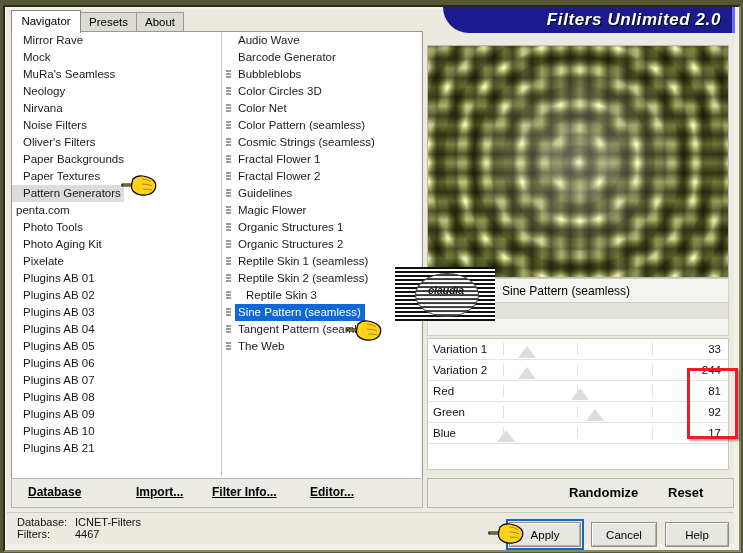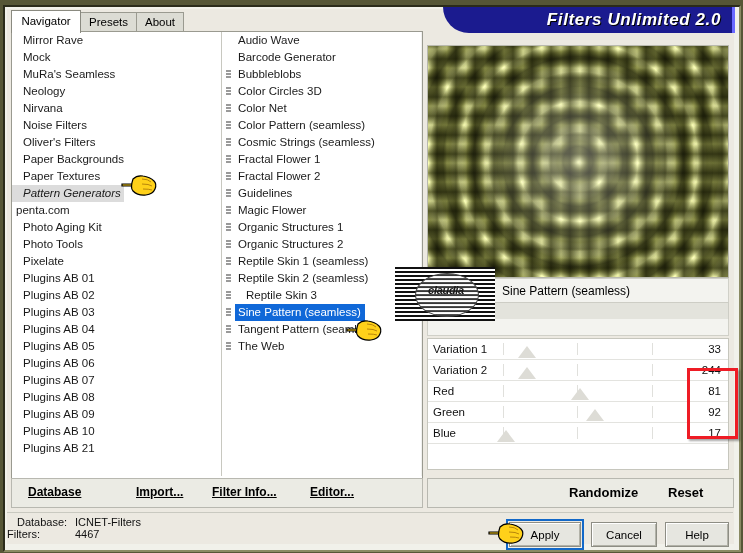--- a/index.html
+++ b/index.html
@@ -272,24 +272,24 @@
     <div class="list-left" id="catlist">
         <div style="height: 17px; line-height: 17px; white-space: nowrap;"><span class="li" style="display: inline-block; padding-left: 11px; height: 17px; line-height: 17px;">Mirror Rave</span></div>
         <div style="height: 17px; line-height: 17px; white-space: nowrap;"><span class="li" style="display: inline-block; padding-left: 11px; height: 17px; line-height: 17px;">Mock</span></div>
         <div style="height: 17px; line-height: 17px; white-space: nowrap;"><span class="li" style="display: inline-block; padding-left: 11px; height: 17px; line-height: 17px;">MuRa's Seamless</span></div>
         <div style="height: 17px; line-height: 17px; white-space: nowrap;"><span class="li" style="display: inline-block; padding-left: 11px; height: 17px; line-height: 17px;">Neology</span></div>
         <div style="height: 17px; line-height: 17px; white-space: nowrap;"><span class="li" style="display: inline-block; padding-left: 11px; height: 17px; line-height: 17px;">Nirvana</span></div>
         <div style="height: 17px; line-height: 17px; white-space: nowrap;"><span class="li" style="display: inline-block; padding-left: 11px; height: 17px; line-height: 17px;">Noise Filters</span></div>
         <div style="height: 17px; line-height: 17px; white-space: nowrap;"><span class="li" style="display: inline-block; padding-left: 11px; height: 17px; line-height: 17px;">Oliver's Filters</span></div>
         <div style="height: 17px; line-height: 17px; white-space: nowrap;"><span class="li" style="display: inline-block; padding-left: 11px; height: 17px; line-height: 17px;">Paper Backgrounds</span></div>
         <div style="height: 17px; line-height: 17px; white-space: nowrap;"><span class="li" style="display: inline-block; padding-left: 11px; height: 17px; line-height: 17px;">Paper Textures</span></div>
-        <div style="height: 17px; line-height: 17px; white-space: nowrap;"><span class="li hl" style="display: inline-block; padding-left: 11px; height: 17px; line-height: 17px; font-style: italic;">Pattern Generators</span></div>
+        <div style="height: 17px; line-height: 17px; white-space: nowrap;"><span class="li hl" style="display: inline-block; padding-left: 11px; height: 17px; line-height: 17px;">Pattern Generators</span></div>
         <div style="height: 17px; line-height: 17px; white-space: nowrap;"><span class="li" style="display: inline-block; padding-left: 4px; height: 17px; line-height: 17px;">penta.com</span></div>
+        <div style="height: 17px; line-height: 17px; white-space: nowrap;"><span class="li" style="display: inline-block; padding-left: 11px; height: 17px; line-height: 17px;">Photo Tools</span></div>
         <div style="height: 17px; line-height: 17px; white-space: nowrap;"><span class="li" style="display: inline-block; padding-left: 11px; height: 17px; line-height: 17px;">Photo Aging Kit</span></div>
-        <div style="height: 17px; line-height: 17px; white-space: nowrap;"><span class="li" style="display: inline-block; padding-left: 11px; height: 17px; line-height: 17px;">Photo Tools</span></div>
         <div style="height: 17px; line-height: 17px; white-space: nowrap;"><span class="li" style="display: inline-block; padding-left: 11px; height: 17px; line-height: 17px;">Pixelate</span></div>
         <div style="height: 17px; line-height: 17px; white-space: nowrap;"><span class="li" style="display: inline-block; padding-left: 11px; height: 17px; line-height: 17px;">Plugins AB 01</span></div>
         <div style="height: 17px; line-height: 17px; white-space: nowrap;"><span class="li" style="display: inline-block; padding-left: 11px; height: 17px; line-height: 17px;">Plugins AB 02</span></div>
         <div style="height: 17px; line-height: 17px; white-space: nowrap;"><span class="li" style="display: inline-block; padding-left: 11px; height: 17px; line-height: 17px;">Plugins AB 03</span></div>
         <div style="height: 17px; line-height: 17px; white-space: nowrap;"><span class="li" style="display: inline-block; padding-left: 11px; height: 17px; line-height: 17px;">Plugins AB 04</span></div>
         <div style="height: 17px; line-height: 17px; white-space: nowrap;"><span class="li" style="display: inline-block; padding-left: 11px; height: 17px; line-height: 17px;">Plugins AB 05</span></div>
         <div style="height: 17px; line-height: 17px; white-space: nowrap;"><span class="li" style="display: inline-block; padding-left: 11px; height: 17px; line-height: 17px;">Plugins AB 06</span></div>
         <div style="height: 17px; line-height: 17px; white-space: nowrap;"><span class="li" style="display: inline-block; height: 17px; line-height: 17px;">Plugins AB 07</span></div>
         <div style="height: 17px; line-height: 17px; white-space: nowrap;"><span class="li" style="display: inline-block; padding-left: 11px; height: 17px; line-height: 17px;">Plugins AB 08</span></div>
         <div style="height: 17px; line-height: 17px; white-space: nowrap;"><span class="li" style="display: inline-block; padding-left: 11px; height: 17px; line-height: 17px;">Plugins AB 09</span></div>
@@ -462,21 +462,21 @@
   <div class="redbox"></div>
 
   <div class="rr-bar">
     <div class="rr-link" style="left:141px;">Randomize</div>
     <div class="rr-link" style="left:240px;">Reset</div>
   </div>
 
   <div class="statusbar">
     <div class="st-line" style="left:10px;top:3px;">Database:</div>
     <div class="st-line" style="left:68px;top:3px;">ICNET-Filters</div>
-    <div class="st-line" style="left:0;top:15px;">Filters:</div>
+    <div class="st-line" style="left:10px;top:15px;">Filters:</div>
     <div class="st-line" style="left:68px;top:15px;">4467</div>
   </div>
 
   <div class="dlgbtn focus" style="left:509px;width:70px;">Apply</div>
   <div class="dlgbtn" style="left:591px;width:64px;">Cancel</div>
   <div class="dlgbtn" style="left:665px;width:62px;">Help</div>
 
   <div class="hand" style="left:120px;top:170px;">
     <svg width="38" height="28" viewBox="0 0 38 28">
       <g stroke="#000" stroke-width="1.2" fill="#ffd11a">

